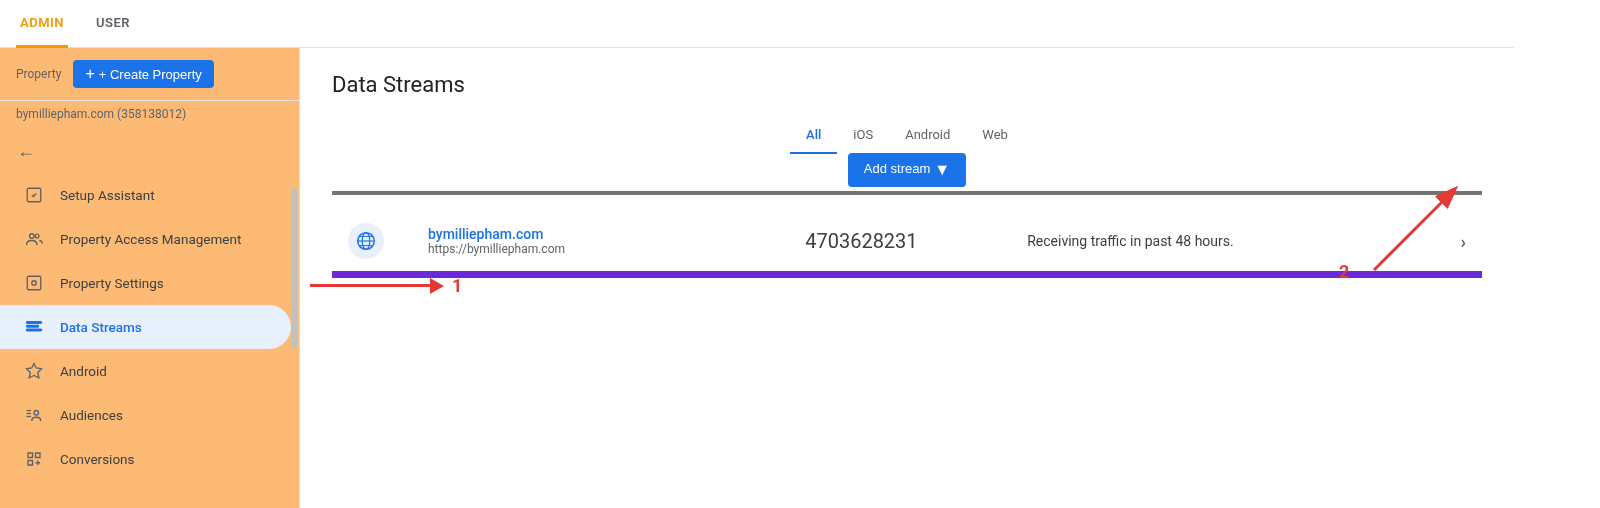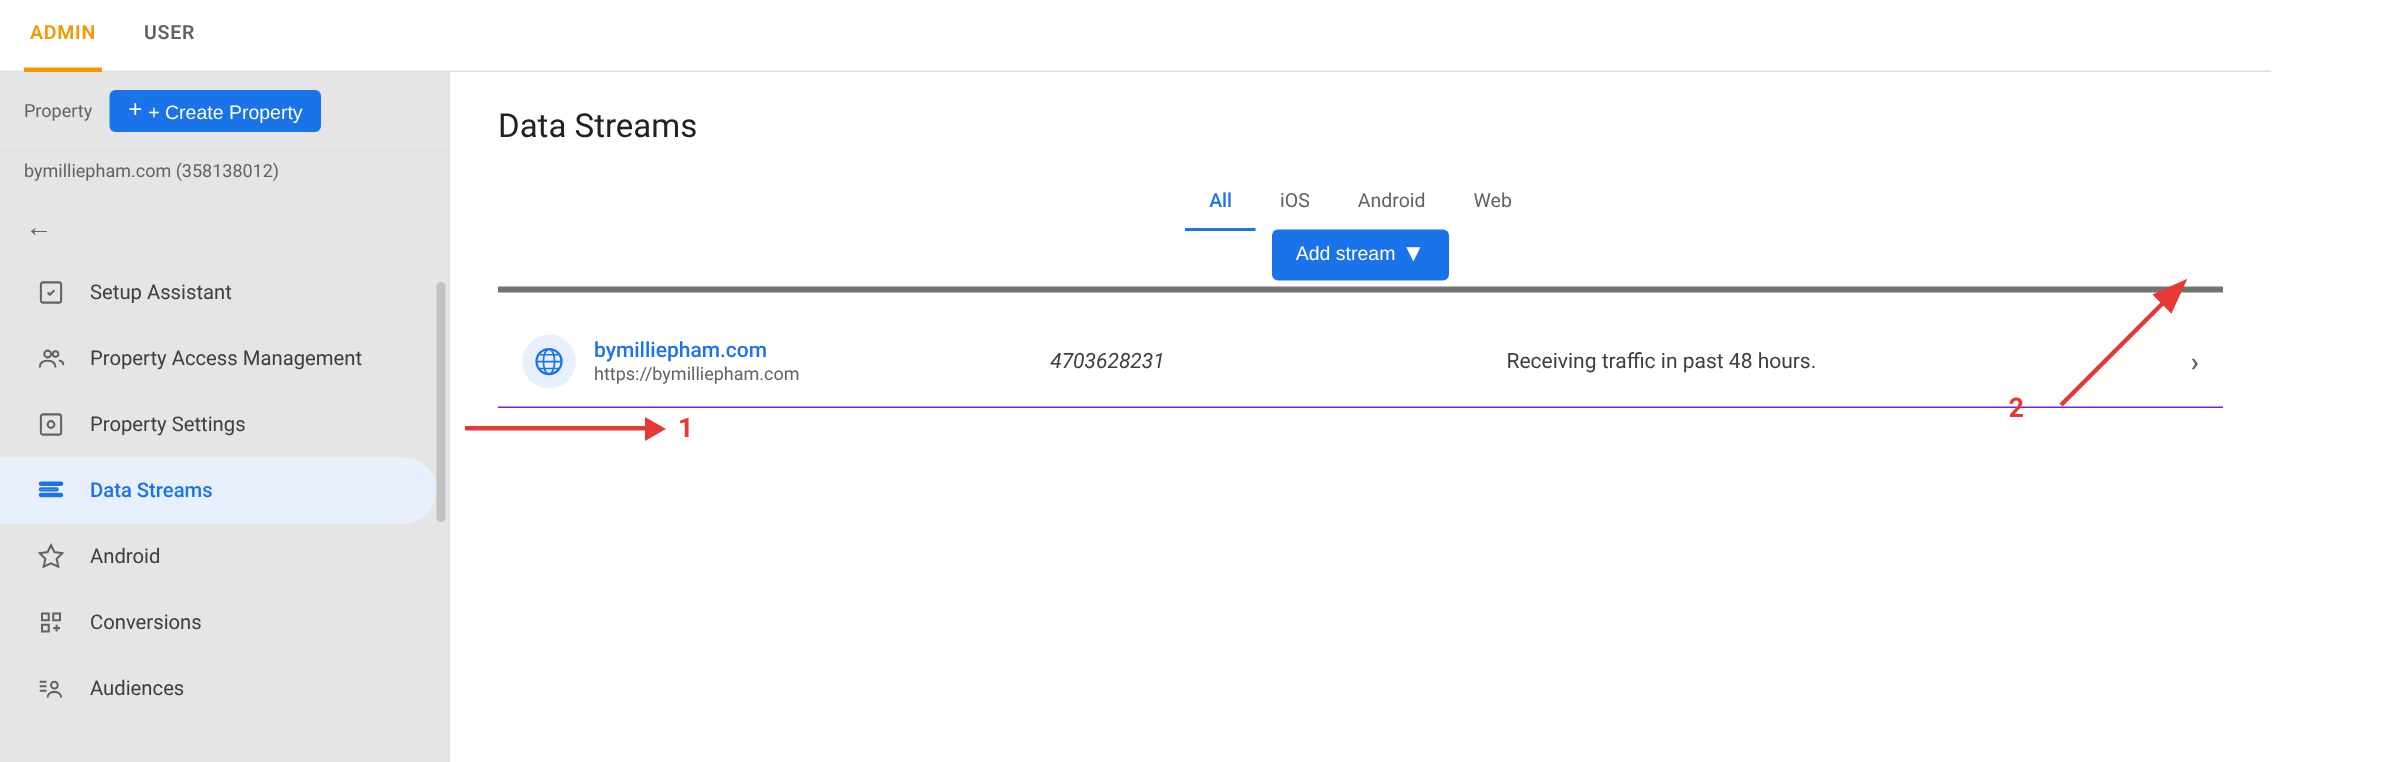--- a/index.html
+++ b/index.html
@@ -39,21 +39,21 @@
       height: calc(508px - 48px);
     }
 
     
     .sidebar {
       width: 300px;
       min-width: 300px;
       border-right: 1px solid #e0e0e0;
       display: flex;
       flex-direction: column;
-      background: #e5e5e5;
+      background: #fdba74;
       overflow-y: auto;
       position: relative;
     }
 
     .sidebar-property-header {
       display: flex;
       align-items: center;
       padding: 12px 16px;
       gap: 8px;
       border-bottom: 1px solid #e0e0e0;
@@ -202,22 +202,23 @@
     }
     .add-stream-btn .dropdown-arrow {
       font-size: 16px;
     }
 
     
     .stream-row {
       display: flex;
       align-items: center;
       padding: 12px 16px;
-      border-bottom: 1px solid #6d28d9;
-      cursor: pointer;
+      border-bottom: 7px solid #6d28d9;
+      cursor: pointer;
+      gap: 32px;
     }
 
     .stream-icon-wrap {
       width: 36px;
       height: 36px;
       background: #e8f0fe;
       border-radius: 50%;
       display: flex;
       align-items: center;
       justify-content: center;
@@ -234,24 +235,23 @@
       color: #1a73e8;
       font-weight: 500;
     }
     .stream-url {
       font-size: 12px;
       color: #5f6368;
     }
 
     .stream-id {
       flex: 1;
-      text-align: left;
-      font-size: 14px;
+      text-align: center;
+      font-size: 20px;
       color: #3c4043;
-      font-style: italic;
     }
 
     .stream-status {
       flex: 1.5;
       font-size: 14px;
       color: #3c4043;
     }
 
     .stream-chevron {
       color: #5f6368;
@@ -335,40 +335,40 @@
           <svg width="18" height="18" viewBox="0 0 24 24" fill="none" stroke="currentColor" stroke-width="1.8">
             <path d="M12 2L15 8l7 1-5 5 1.5 7L12 18l-6.5 3L7 14 2 9l7-1z"></path>
           </svg>
         </span>
         <span class="nav-label">Android</span>
       </div>
 
       <div class="sidebar-nav-item">
         <span class="nav-icon">
           <svg width="18" height="18" viewBox="0 0 24 24" fill="none" stroke="currentColor" stroke-width="1.8">
-            <path d="M4 4h6v6H4z"></path>
-            <path d="M14 4h6v6h-6z"></path>
-            <path d="M4 14h6v6H4z"></path>
-            <path d="M14 17h6M17 14v6"></path>
-          </svg>
-        </span>
-        <span class="nav-label">Conversions</span>
-      </div>
-
-      <div class="sidebar-nav-item">
-        <span class="nav-icon">
-          <svg width="18" height="18" viewBox="0 0 24 24" fill="none" stroke="currentColor" stroke-width="1.8">
             <line x1="2" y1="6" x2="8" y2="6"></line>
             <line x1="2" y1="10" x2="8" y2="10"></line>
             <line x1="2" y1="14" x2="8" y2="14"></line>
             <circle cx="15" cy="9" r="3"></circle>
             <path d="M9 20c0-3 2.5-5 6-5s6 2 6 5"></path>
           </svg>
         </span>
         <span class="nav-label">Audiences</span>
+      </div>
+
+      <div class="sidebar-nav-item">
+        <span class="nav-icon">
+          <svg width="18" height="18" viewBox="0 0 24 24" fill="none" stroke="currentColor" stroke-width="1.8">
+            <path d="M4 4h6v6H4z"></path>
+            <path d="M14 4h6v6h-6z"></path>
+            <path d="M4 14h6v6H4z"></path>
+            <path d="M14 17h6M17 14v6"></path>
+          </svg>
+        </span>
+        <span class="nav-label">Conversions</span>
       </div>
 
       <div class="sidebar-scroll-track">
         <div class="sidebar-scroll-thumb"></div>
       </div>
     </div>
 
     <div class="main-content">
       <h1 class="page-title">Data Streams</h1>
 

